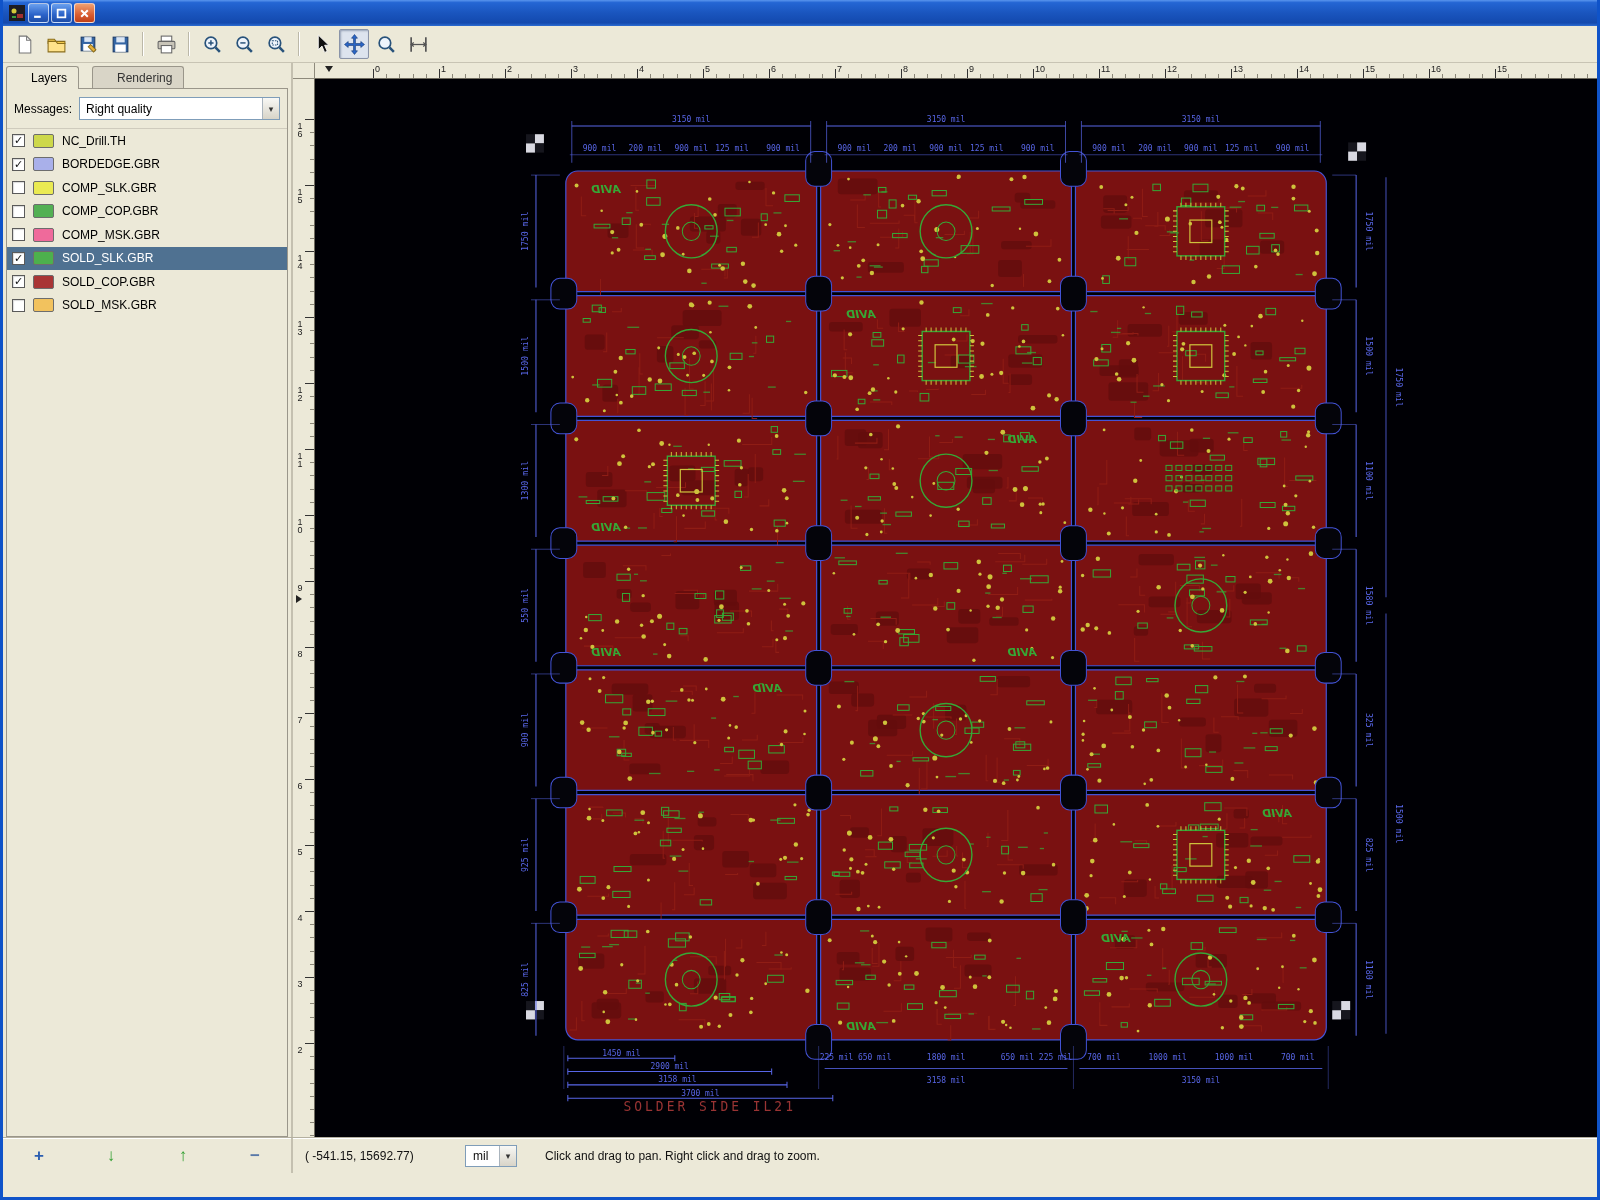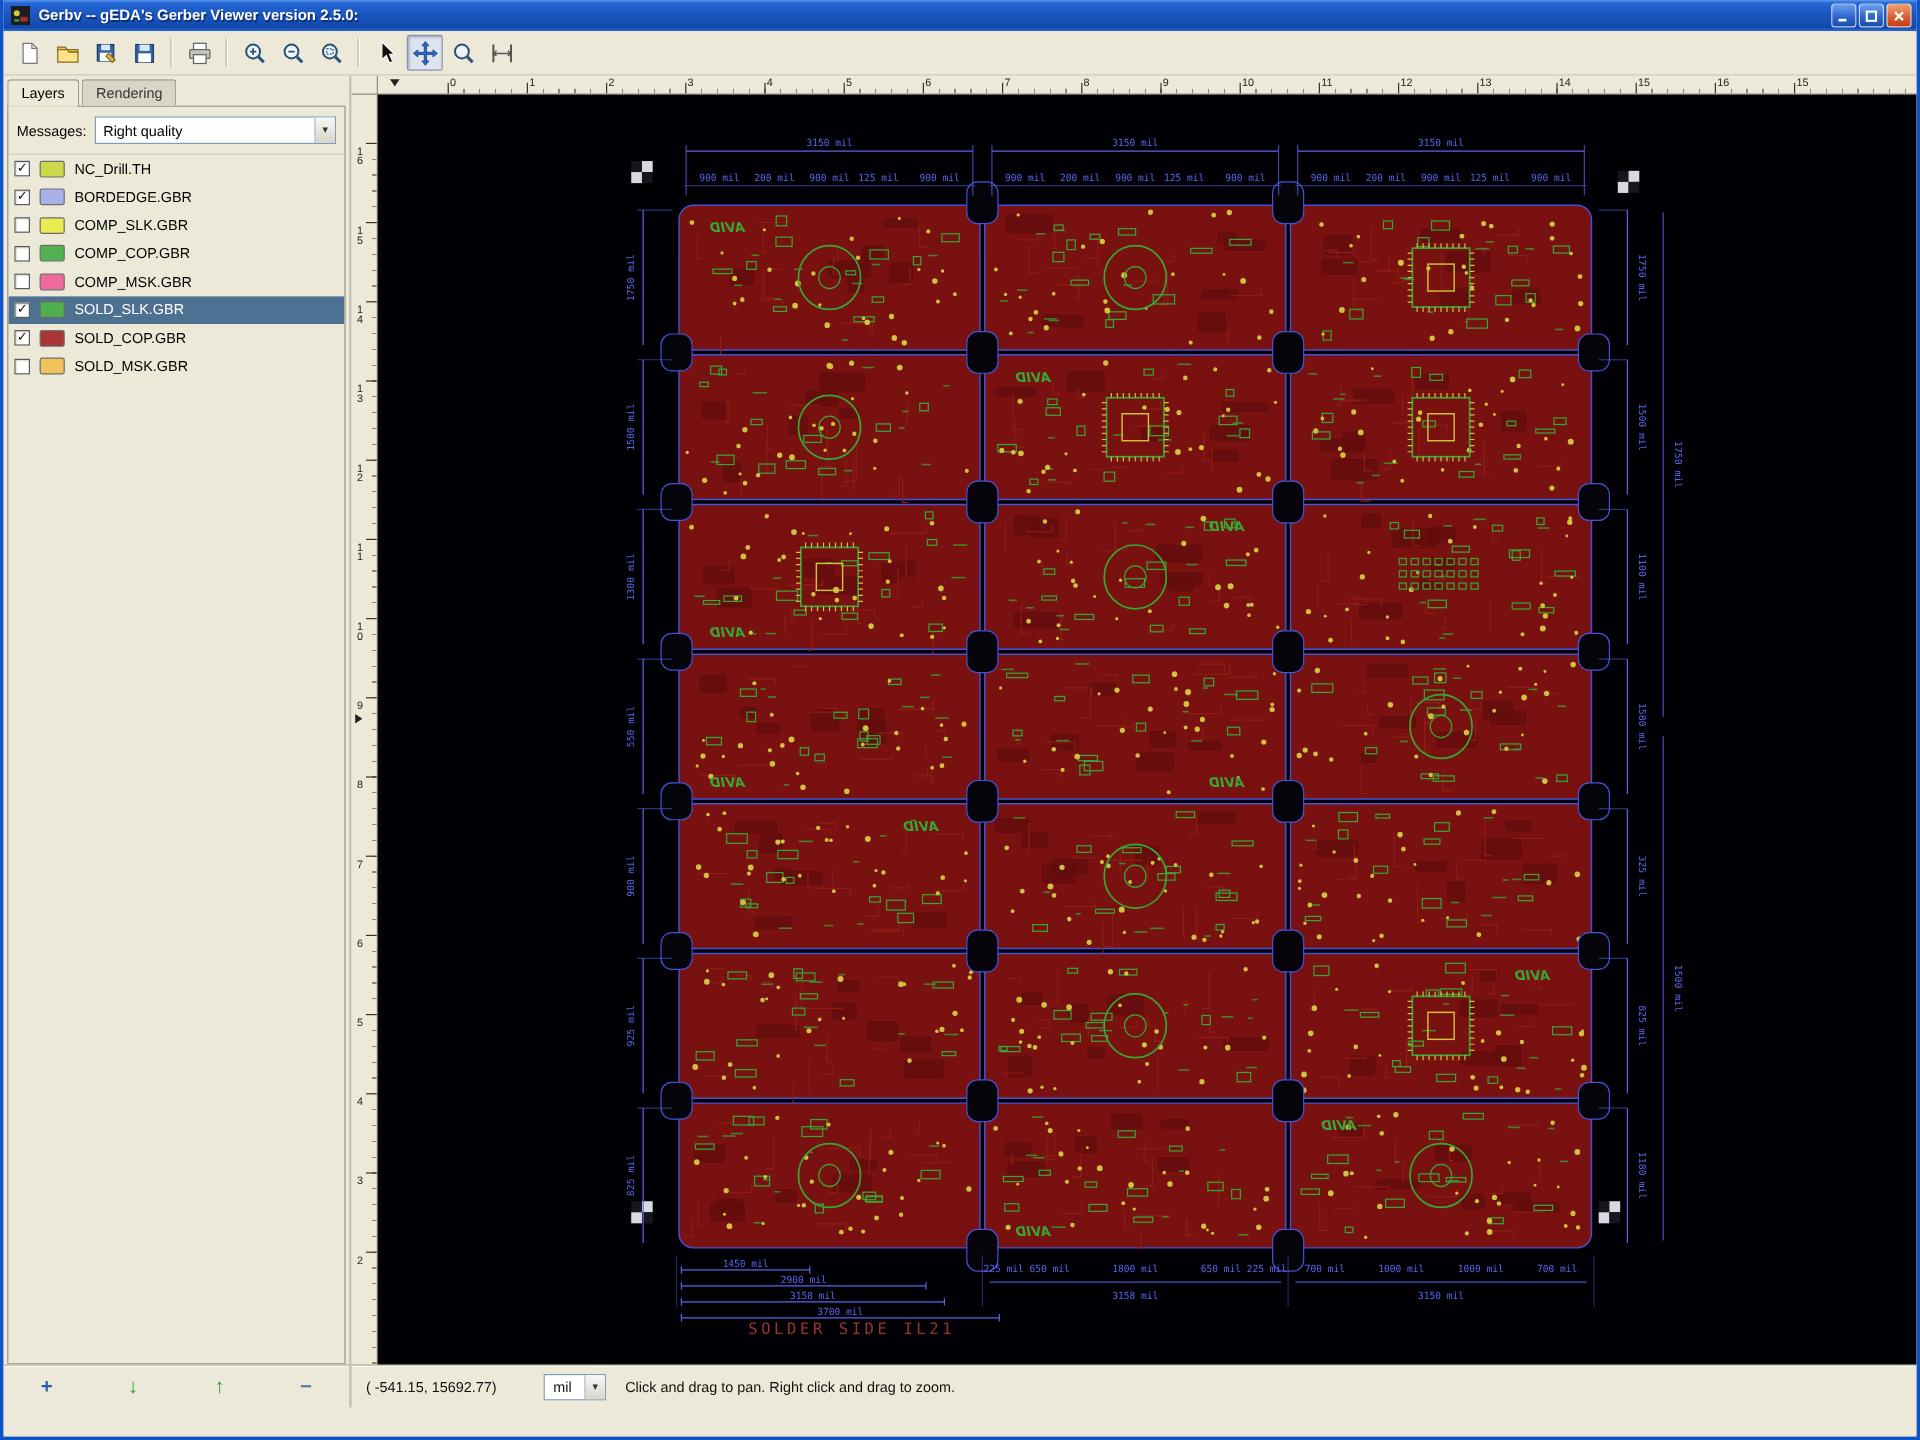--- a/index.html
+++ b/index.html
@@ -22,21 +22,21 @@
   
   .toolbar{height:37px;flex:0 0 37px;background:#ece9d8;display:flex;align-items:center;padding:0 5px;border-bottom:1px solid #c8c4b4;}
   .tb-btn{width:30px;height:30px;display:flex;align-items:center;justify-content:center;border:1px solid transparent;border-radius:2px;margin:0 1px;}
   .tb-btn svg{width:21px;height:21px;}
   .tb-btn.active{border:1px solid #8a94a8;background:#dde4ee;box-shadow:inset 1px 1px 2px #99a4b8;}
   .tb-sep{width:2px;height:24px;border-left:1px solid #bcb8a8;border-right:1px solid #fff;margin:0 6px;}
   
   .content{flex:1 1 auto;display:flex;min-height:0;}
   .sidebar{width:290px;flex:0 0 290px;background:#ece9d8;border-right:2px solid #c4c0b0;display:flex;flex-direction:column;min-height:0;}
   .tabs{display:flex;padding:3px 3px 0 3px;height:25px;flex:0 0 25px;}
-  .tab{padding:4px 11px 3px 11px;font-size:12px;border:1px solid #9a968a;border-bottom:none;border-radius:3px 3px 0 0;background:#d9d5c7;margin-right:2px;color:#333;position:relative;}
+  .tab{padding:4px 11px 3px 24px;font-size:12px;border:1px solid #9a968a;border-bottom:none;border-radius:3px 3px 0 0;background:#d9d5c7;margin-right:13px;color:#333;position:relative;}
   .tab.active{background:#ece9d8;color:#000;z-index:2;margin-bottom:-1px;}
   .tabbody{flex:1;border:1px solid #9a968a;margin:0 3px 0 3px;display:flex;flex-direction:column;background:#ece9d8;min-height:0;}
   .render-row{display:flex;align-items:center;gap:7px;padding:8px 7px;flex:0 0 auto;}
   .render-label{font-size:12px;white-space:nowrap;}
   .combo{flex:1;display:flex;align-items:center;height:23px;border:1px solid #7f9db9;background:#fff;font-size:12px;padding-left:6px;}
   .arrow-btn{margin-left:auto;width:17px;align-self:stretch;background:linear-gradient(#f8f8f5,#d8d4c8);border-left:1px solid #aab4bd;display:flex;align-items:center;justify-content:center;font-size:9px;color:#333;}
   .layer-list{flex:1;overflow:hidden;border-top:1px solid #cfcbbd;}
   .layer-row{display:flex;align-items:center;height:23.5px;padding:0 5px;gap:8px;font-size:12px;color:#000;}
   .layer-row.selected{background:#4f7191;color:#fff;}
   .checkbox{width:13px;height:13px;flex:0 0 13px;background:#fff;border:1px solid #5a5a5a;box-shadow:inset 1px 1px 1px #00000026;font-size:11px;line-height:11px;text-align:center;color:#111;}
@@ -57,41 +57,40 @@
   .rmark-left{position:absolute;left:3px;top:516px;width:0;height:0;border-top:4px solid transparent;border-bottom:4px solid transparent;border-left:6px solid #222;}
   .canvas-viewport{background:#000;position:relative;overflow:hidden;}
   .canvas-viewport svg{position:absolute;inset:0;width:100%;height:100%;display:block;}
   
   .bottomrow{height:36px;flex:0 0 36px;display:flex;align-items:stretch;background:#ece9d8;border-top:1px solid #b4b0a0;box-shadow:inset 0 1px 0 #fff;}
   .layer-actions{width:290px;flex:0 0 290px;display:flex;justify-content:space-around;align-items:center;border-right:2px solid #c4c0b0;}
   .act-btn{width:56px;height:25px;display:flex;align-items:center;justify-content:center;font-size:17px;font-weight:bold;border-radius:3px;}
   .act-btn.add-layer{color:#2a5db0;}
   .act-btn.move-layer-down,.act-btn.move-layer-up{color:#2e9e2e;}
   .act-btn.remove-layer{color:#5878a8;}
-  .statusbar{flex:1;display:flex;align-items:center;gap:16px;padding:0 12px;font-size:12px;color:#111;}
+  .statusbar{flex:1;display:flex;align-items:center;gap:28px;padding:0 12px;font-size:12px;color:#111;}
   .coords{min-width:132px;white-space:nowrap;}
   .unit-combo{display:flex;align-items:center;height:22px;width:52px;border:1px solid #7f9db9;background:#fff;padding-left:7px;font-size:12px;}
   .hint{white-space:nowrap;}
   .footerpad{height:24px;flex:0 0 24px;background:#ece9d8;}
 </style>
 </head>
 <body>
 
 <div class="window">
 
   <div class="titlebar">
     <span class="app-icon">
       <svg viewBox="0 0 16 16">
           <rect width="16" height="16" fill="#1c1c22"></rect>
           <circle cx="5" cy="6" r="2.5" fill="#d4c83a"></circle>
           <rect x="8" y="9" width="6" height="4" fill="#a03030"></rect>
           <rect x="3" y="11" width="4" height="2" fill="#3a9e3a"></rect>
         </svg>
     </span>
-    <span class="title-text">Gerbv -- gEDA's Gerber Viewer version 2.5.0:</span>
     <span class="winbtn min">
         <svg viewBox="0 0 10 10">
           <rect x="1" y="7" width="6" height="2" fill="#fff"></rect>
         </svg>
       </span>
     <span class="winbtn max">
         <svg viewBox="0 0 10 10">
           <rect x="1.5" y="1.5" width="7" height="7" fill="none" stroke="#fff" stroke-width="1.6"></rect>
         </svg>
       </span>

